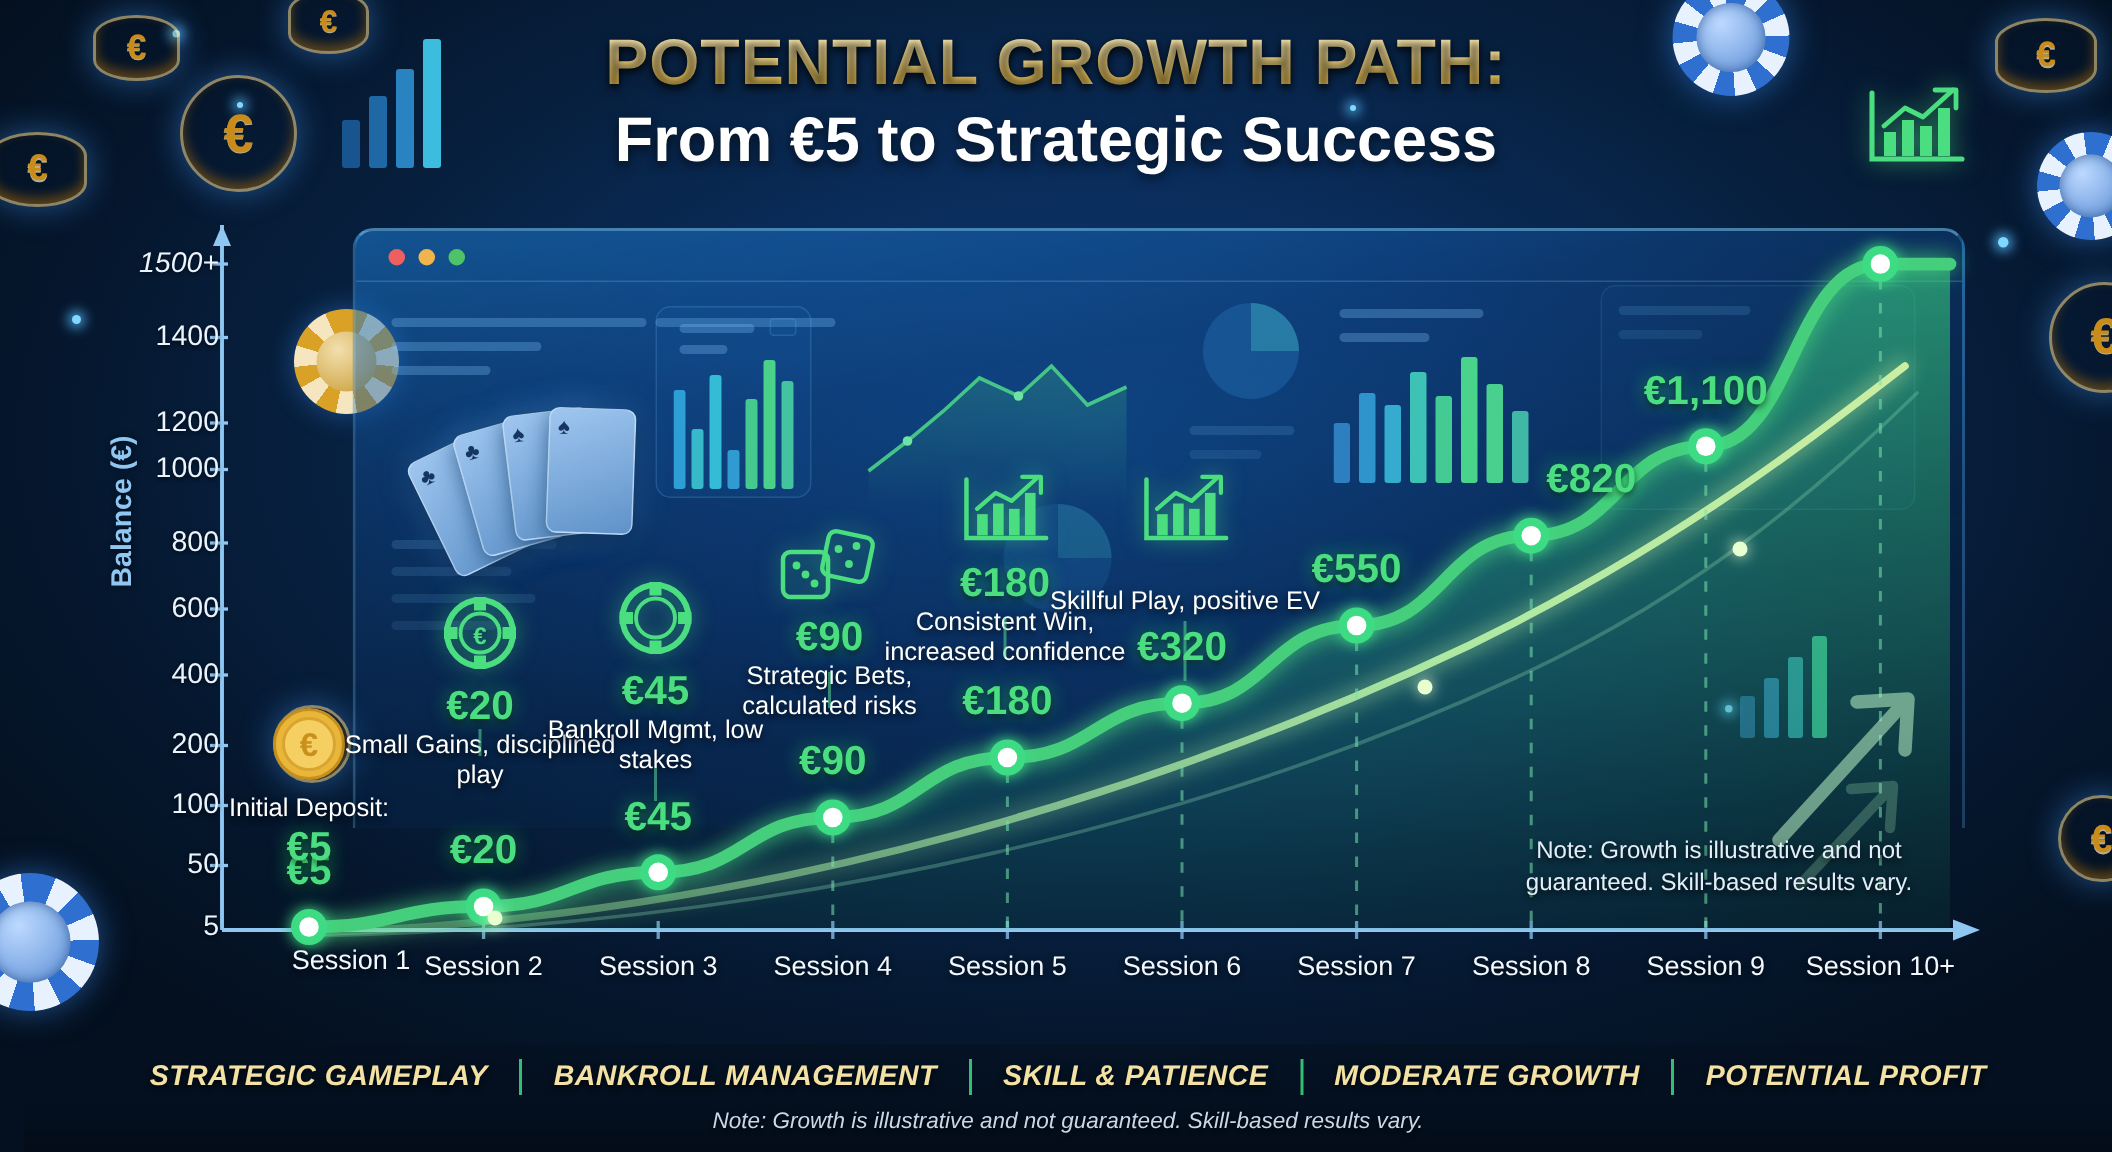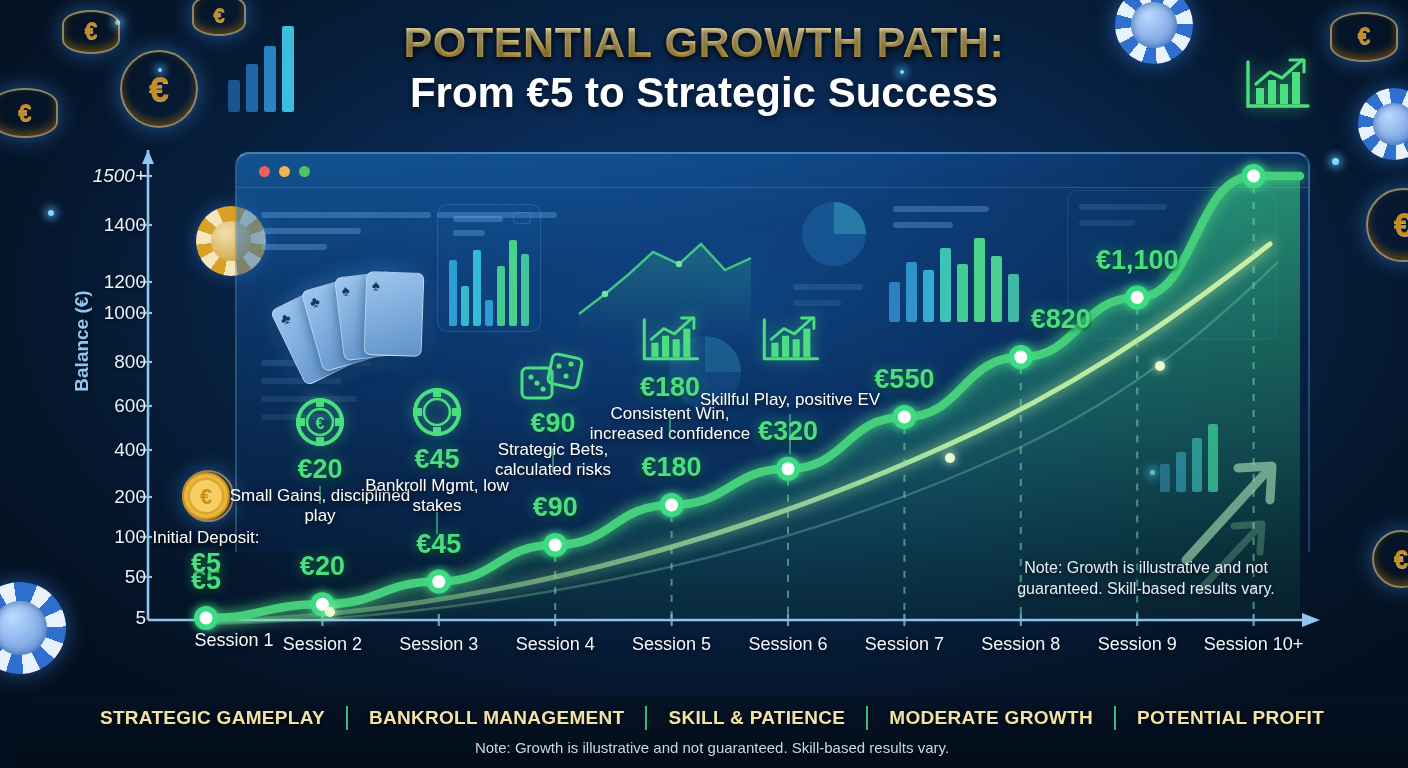--- a/index.html
+++ b/index.html
@@ -161,20 +161,21 @@
   #chartnote {
     position:absolute; left:998px; top:558px; width:296px;
     color:#e3eefb; font-size:16px; line-height:1.3; text-align:center;
     text-shadow:0 2px 5px rgba(0,0,0,.85);
   }
 
   
   #footer {
     position:absolute; left:16px; right:0; bottom:0; height:72px; z-index:45;
     background:linear-gradient(180deg, rgba(5,16,32,.55) 0%, #04101f 55%, #030c18 100%);
+    font-style:italic;
   }
   #tags {
     display:flex; align-items:center; justify-content:center; gap:0;
     padding-top:10px;
   }
   .tag {
     color:#f3e2a4; font-size:19px; font-weight:bold; letter-spacing:.3px;
     padding:0 21px; white-space:nowrap;
     text-shadow:0 2px 4px rgba(0,0,0,.7);
   }

